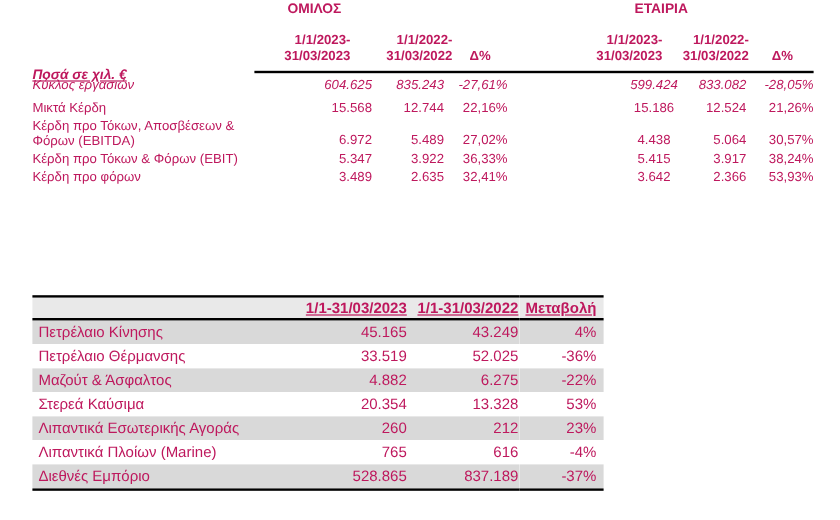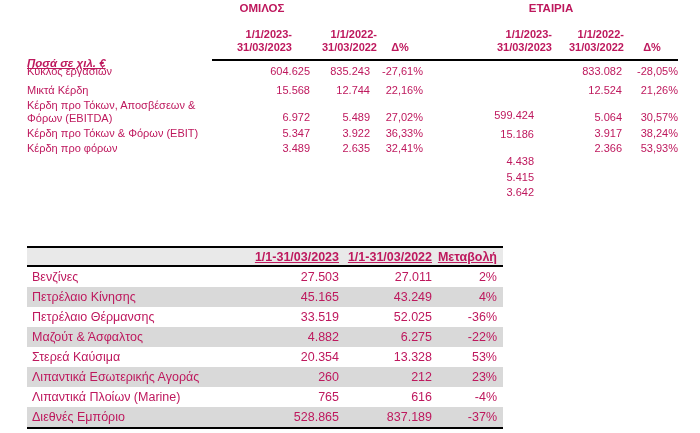--- a/index.html
+++ b/index.html
@@ -18,24 +18,24 @@
   .hoc1{left:212px;width:80px;} .hoc2{left:297px;width:80px;}
   .hec1{left:472px;width:80px;} .hec2{left:544px;width:80px;}
   .hdr1{top:41px;font-weight:bold;font-size:11px;text-align:center;}
   .hoc3{left:370px;width:60px;} .hec3{left:622px;width:60px;}
   .rule{position:absolute;left:212px;top:59px;width:466px;height:2px;background:#000;}
   .cell{font-size:11px;line-height:12.5px;}
   .lbl{left:27px;width:200px;text-align:left;white-space:pre-line;}
   .oc1{left:230px;width:80px;text-align:right;}
   .oc2{left:302px;width:68px;text-align:right;}
   .oc3{left:365px;width:58px;text-align:right;}
-  .ec1{left:454px;width:80px;text-align:right;margin-top:44px;}
+  .ec1{left:505px;width:80px;text-align:center;}
   .ec2{left:554px;width:68px;text-align:right;}
   .ec3{left:620px;width:58px;text-align:right;}
-  .rt0{top:65px;} .rt1{top:84px;} .rt2{top:99px;} .rt2n{top:111px;} .rt3{top:127px;} .rt4{top:142px;}
+  .rt0{top:65px;font-style:italic;} .rt1{top:84px;} .rt2{top:99px;} .rt2n{top:111px;} .rt3{top:127px;} .rt4{top:142px;}
 
   
   .intro{position:absolute;left:26px;top:212px;margin:0;font-size:12.5px;}
 
   
   .t2{position:absolute;left:27px;top:246px;width:476px;border-collapse:collapse;font-size:12.5px;table-layout:fixed;}
   .t2 th,.t2 td{padding:0 1px 0 0;text-align:right;font-weight:normal;overflow:hidden;white-space:nowrap;}
   .t2 td{height:20px;}
   .t2 thead tr{background:#e9e9e9;border-top:2px solid #000;border-bottom:2px solid #000;}
   .t2 thead th{height:17px;font-weight:bold;text-decoration:underline;}
@@ -130,26 +130,20 @@
     </colgroup>
     <thead>
       <tr>
         <th class="plabel"></th>
         <th>1/1-31/03/2023</th>
         <th>1/1-31/03/2022</th>
         <th class="chg">Μεταβολή</th>
       </tr>
     </thead>
     <tbody>
-      <tr>
-        <td class="plabel">Βενζίνες</td>
-        <td>27.503</td>
-        <td>27.011</td>
-        <td class="chg">2%</td>
-      </tr>
       <tr class="shade">
         <td class="plabel">Πετρέλαιο Κίνησης</td>
         <td>45.165</td>
         <td>43.249</td>
         <td class="chg">4%</td>
       </tr>
       <tr>
         <td class="plabel">Πετρέλαιο Θέρμανσης</td>
         <td>33.519</td>
         <td>52.025</td>

